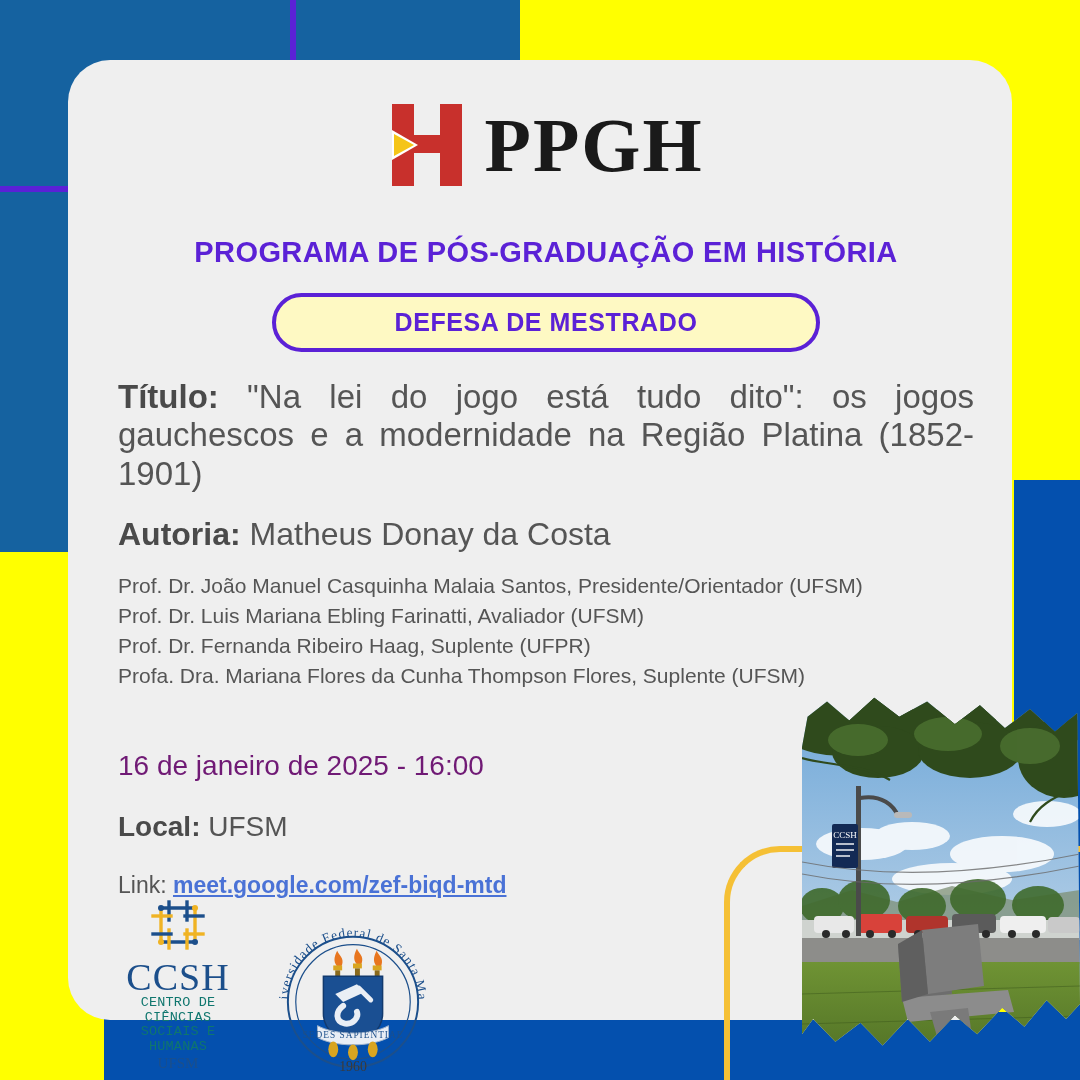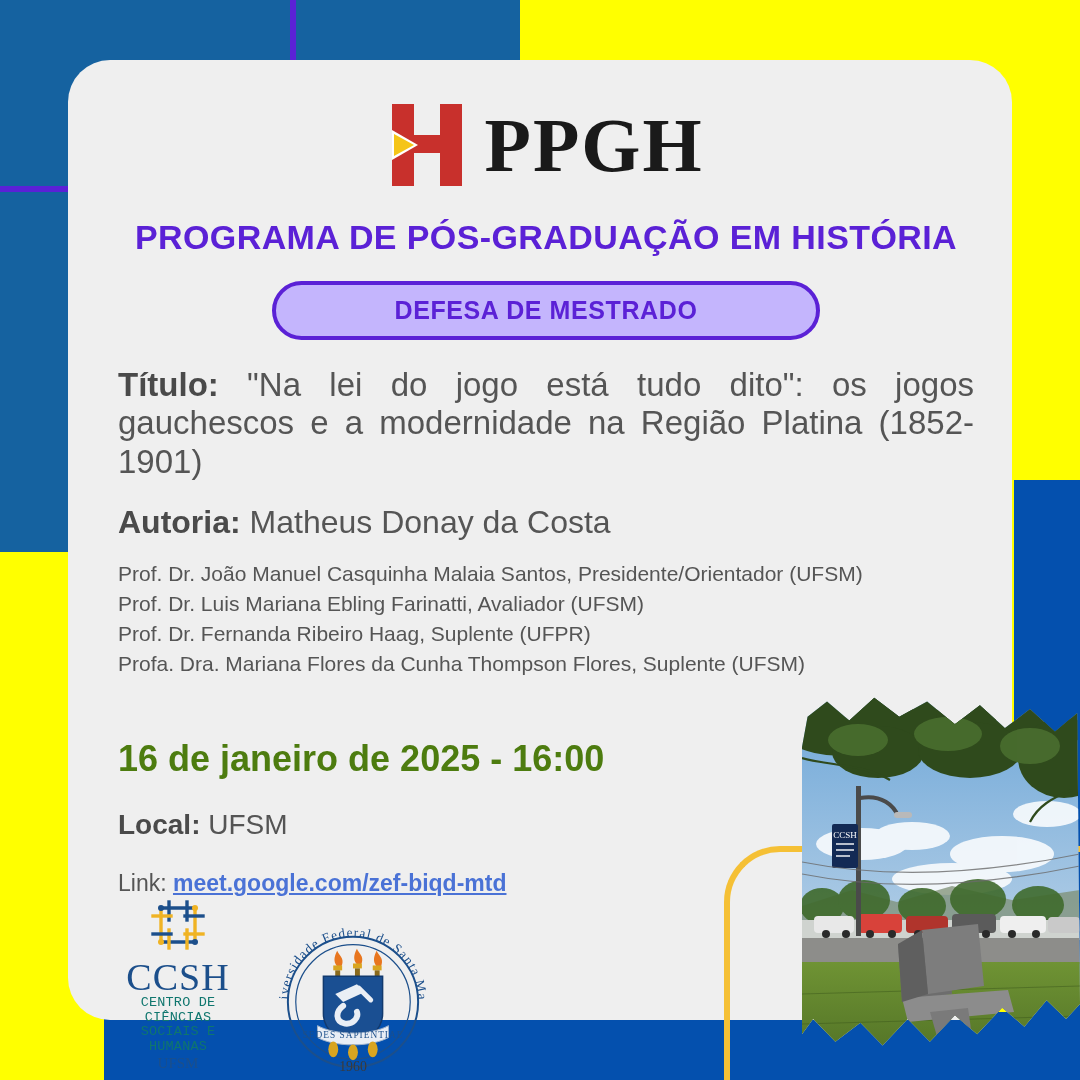--- a/index.html
+++ b/index.html
@@ -103,29 +103,29 @@
     font-family:"Liberation Serif","DejaVu Serif",serif;
     font-size:76px;font-weight:700;color:#1a1a1a;
     letter-spacing:2px;line-height:1;
   }
 
   
   .program-title{
     text-align:center;
     color:#5b21d6;
     font-weight:800;
-    font-size:34px;
+    font-size:29px;
     letter-spacing:.4px;
-    margin-top:18px;
+    margin-top:36px;
   }
 
   
   .pill-wrap{display:flex;justify-content:center;margin-top:24px;}
   .pill{
-    background:#c4b5fd;
+    background:#fef9c3;
     border:4px solid #5b21d6;
     border-radius:40px;
     color:#5b21d6;
     font-weight:800;
     font-size:25px;
     letter-spacing:.6px;
     padding:11px 0;
     width:540px;
     text-align:center;
   }
@@ -149,21 +149,21 @@
 
   .commission-head{
     font-size:33px;font-weight:700;color:#4a4a4a;margin:0 0 6px 0;
   }
   .commission-list{list-style:none;margin:0;padding:0;}
   .commission-list li{
     font-size:21px;color:#555555;line-height:1.42;
   }
 
   .datetime{
-    font-size:36px;font-weight:700;color:#4d7c0f;
+    font-size:28px;font-weight:400;color:#701a75;
     margin-top:60px;
   }
 
   .local-line{
     font-size:28px;color:#555555;margin-top:28px;line-height:1.2;
   }
   .local-line .lbl{font-weight:700;color:#4a4a4a;}
 
   .link-line{
     font-size:23px;color:#555555;margin-top:2px;line-height:1.2;

